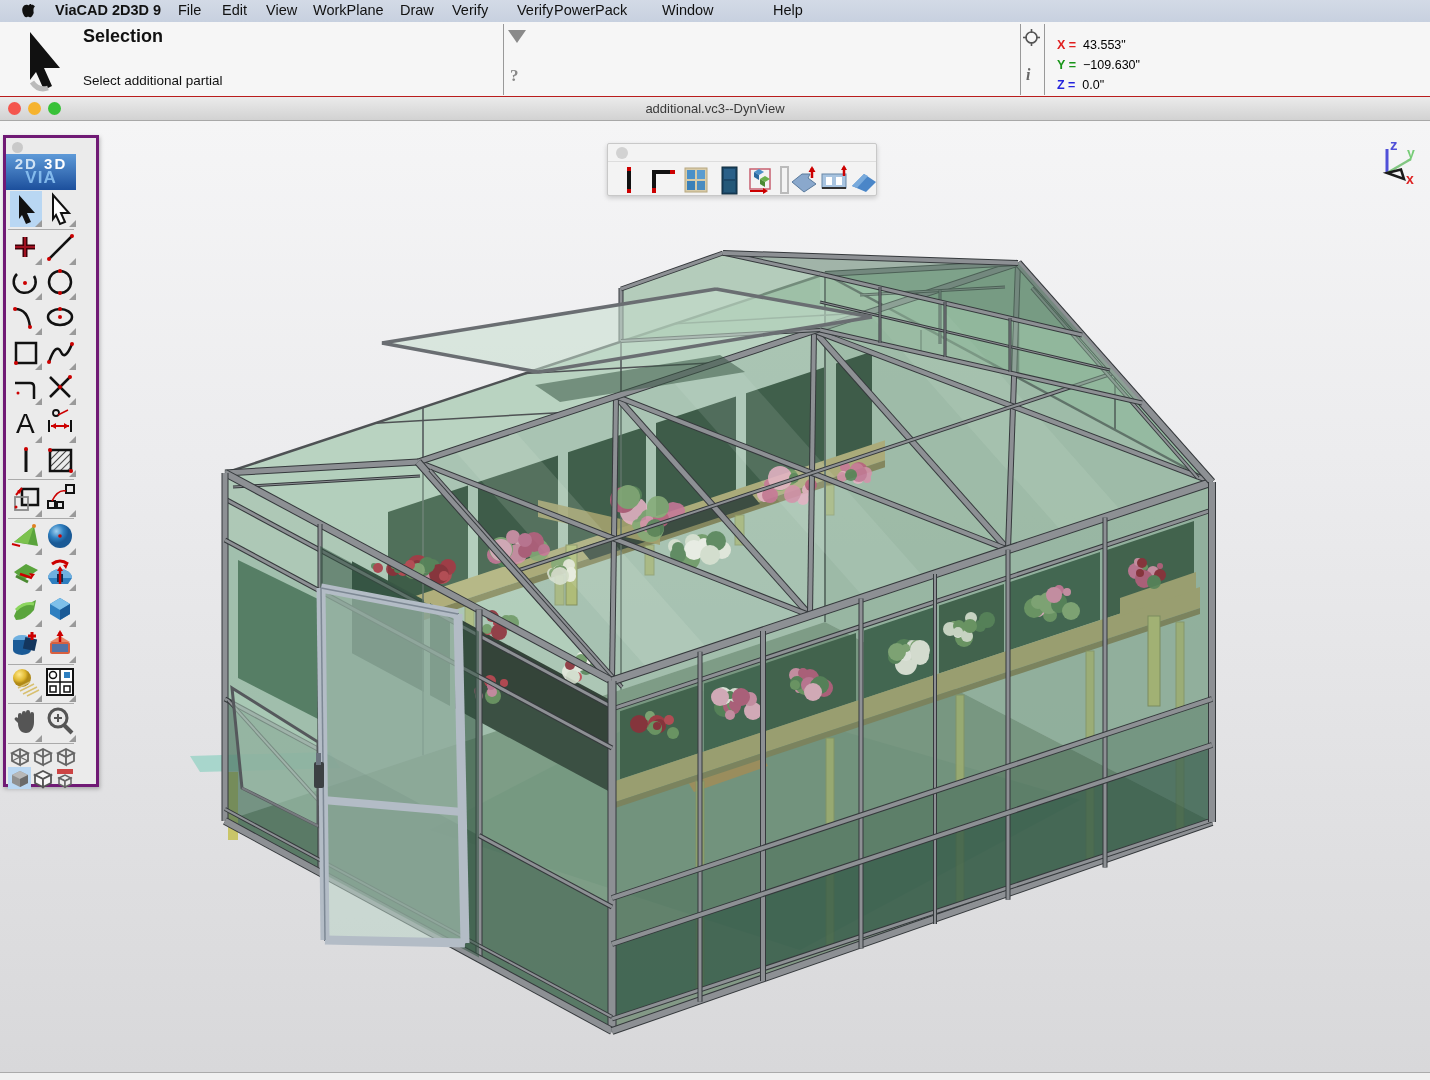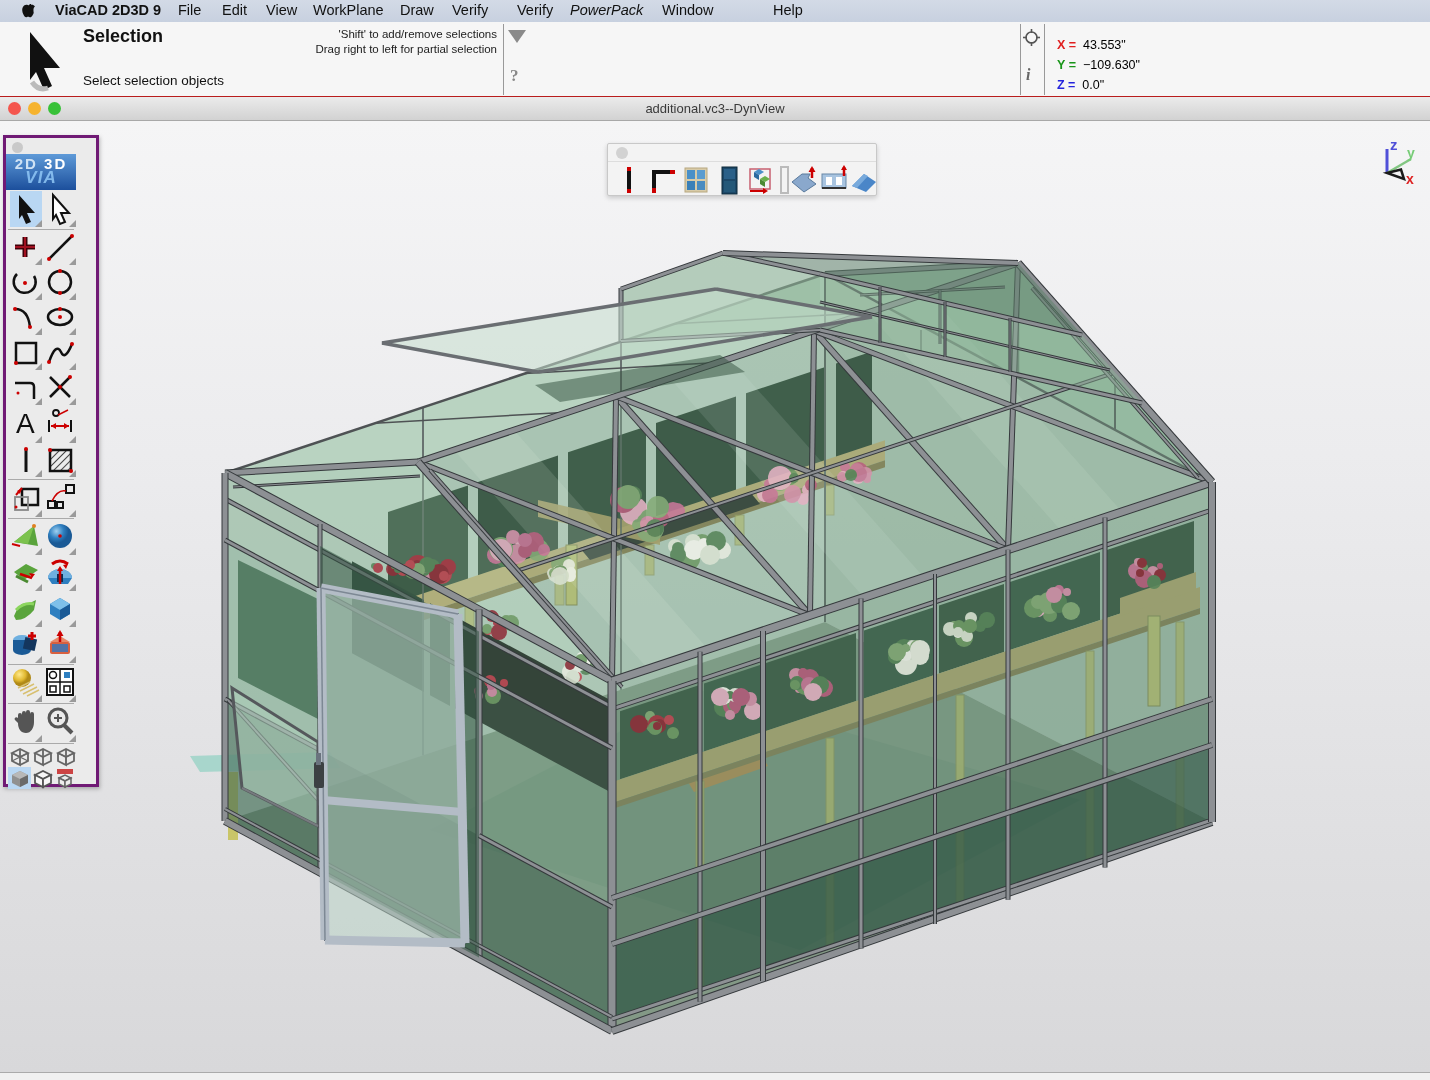--- a/index.html
+++ b/index.html
@@ -10,33 +10,32 @@
       <path d="M9.2 0.4 C9.3 1.4 9 2.3 8.4 3 C7.8 3.7 6.9 4.2 6 4.1 C5.9 3.2 6.3 2.2 6.8 1.6 C7.4 0.9 8.4 0.4 9.2 0.4 Z M12.3 11.1 C11.8 12.2 11.6 12.7 11 13.6 C10.2 14.9 9.1 16 8.1 16 C7.2 16 6.9 15.4 5.7 15.4 C4.5 15.4 4.2 16 3.3 16 C2.3 16 1.4 14.8 0.6 13.6 C-1.5 10.1 -1.8 6 -0.4 3.9 C0.6 2.4 2.1 1.5 3.5 1.5 C4.9 1.5 5.8 2.2 6.9 2.2 C8 2.2 8.7 1.5 10.3 1.5 C11.5 1.5 12.8 2.2 13.7 3.3 C11.5 4.5 11.9 8.9 12.3 11.1 Z" transform="scale(0.85) translate(1.5,-0.5)" fill="#111"></path>
     </svg>
 <div class="abs" style="left:55px;top:2px;font-weight:bold;">ViaCAD 2D3D 9</div>
 <div class="abs" style="left:178px;top:2px;">File</div>
     <div class="abs" style="left:222px;top:2px;">Edit</div>
     <div class="abs" style="left:266px;top:2px;">View</div>
 <div class="abs" style="left:313px;top:2px;">WorkPlane</div>
     <div class="abs" style="left:400px;top:2px;">Draw</div>
     <div class="abs" style="left:452px;top:2px;">Verify</div>
 <div class="abs" style="left:517px;top:2px;">Verify</div>
-    <div class="abs" style="left:570px;top:2px;font-style:italic;">PowerPack</div>
+    <div class="abs" style="left:554px;top:2px;">PowerPack</div>
     <div class="abs" style="left:662px;top:2px;">Window</div>
 <div class="abs" style="left:773px;top:2px;">Help</div>
 </div>
 
 <div class="abs" style="left:0;top:22px;width:1430px;height:75px;background:#f6f6f6;border-bottom:1px solid #b91c1c;">
  <svg class="abs" style="left:22px;top:8px" width="46" height="62" viewBox="0 0 46 62">
    <path d="M8 2 L38 38 L22 38 L30 56 L22 60 L14 42 L8 50 Z" fill="#111"></path>
    <path d="M10 52 C14 58 20 60 26 58" stroke="#bbb" stroke-width="5" fill="none"></path>
  </svg>
  <div class="abs" style="left:83px;top:4px;font-size:18px;font-weight:bold;color:#111;">Selection</div>
- <div class="abs" style="left:200px;top:5px;width:297px;text-align:right;font-size:11.5px;color:#222;line-height:15px;">'Shift' to add/remove selections<br>Drag right to left for partial selection</div>
- <div class="abs" style="left:83px;top:51px;font-size:13.5px;color:#111;">Select selection objects</div>
+ <div class="abs" style="left:83px;top:51px;font-size:13.5px;color:#111;">Select additional partial</div>
  <div class="abs" style="left:503px;top:2px;width:1px;height:71px;background:#999;"></div>
  <div class="abs" style="left:508px;top:8px;width:0;height:0;border-left:9px solid transparent;border-right:9px solid transparent;border-top:13px solid #8a8a8a;"></div>
  <div class="abs" style="left:510px;top:44px;font-size:17px;font-weight:bold;color:#888;font-family:'Liberation Serif',serif;">?</div>
  <div class="abs" style="left:1020px;top:2px;width:1px;height:71px;background:#999;"></div>
  <svg class="abs" style="left:1023px;top:7px" width="17" height="17" viewBox="0 0 17 17">
    <circle cx="8.5" cy="8.5" r="5.5" fill="none" stroke="#555" stroke-width="1.6"></circle>
    <line x1="8.5" y1="0" x2="8.5" y2="4" stroke="#555" stroke-width="1.6"></line>
    <line x1="8.5" y1="13" x2="8.5" y2="17" stroke="#555" stroke-width="1.6"></line>
    <line x1="0" y1="8.5" x2="4" y2="8.5" stroke="#555" stroke-width="1.6"></line>
    <line x1="13" y1="8.5" x2="17" y2="8.5" stroke="#555" stroke-width="1.6"></line>
@@ -512,21 +511,21 @@
  <line x1="9" y1="40" x2="33" y2="26" stroke="#66bb66" stroke-width="2.5" opacity="0.8"></line>
  <text x="29" y="25" fill="#77cc77" font-size="14" font-weight="bold" font-family="Liberation Sans">y</text>
  <path d="M9 40 L23 36.5 L26 46 Z" fill="none" stroke="#1a1a1a" stroke-width="2.5"></path>
  <text x="28" y="51" fill="#dd2222" font-size="14" font-weight="bold" font-family="Liberation Sans">x</text>
 </svg>
 
 <div class="abs" style="left:3px;top:135px;width:96px;height:652px;background:#ebebeb;border:3px solid #701a75;box-shadow:1px 2px 4px rgba(0,0,0,0.25);">
     <div class="abs" style="left:6px;top:4px;width:11px;height:11px;border-radius:50%;background:#c9c9c9;"></div>
     <div class="abs" style="left:0px;top:16px;width:70px;height:36px;background:linear-gradient(#5e9ad8,#1c4f9c);overflow:hidden;">
 <div style="font-size:15px;font-weight:bold;color:#cfe2f4;text-align:center;letter-spacing:2px;margin-top:1px;">2D <span style="color:#fff;">3D</span></div>
-<div style="font-size:17px;font-weight:bold;font-style:italic;color:rgba(150,205,250,0.8);text-align:center;margin-top:-4px;letter-spacing:1px;">VIA</div>
+<div style="font-size:17px;font-weight:bold;color:rgba(150,205,250,0.8);text-align:center;margin-top:-4px;letter-spacing:1px;">VIA</div>
 </div>
     <div class="abs" style="left:4px;top:53px;width:32px;height:36px;background:#b9d7f3;"><svg width="32" height="36" viewBox="0 0 32 36">
         <path d="M9 4 L25 22 L17 22 L21 31 L16 33 L12 24 L9 28 Z" fill="#111"></path>
       </svg><div style="position:absolute;right:0;bottom:0;width:0;height:0;border-left:7px solid transparent;border-bottom:7px solid #9a9a9a;"></div></div>
     <div class="abs" style="left:38px;top:53px;width:32px;height:36px;"><svg width="32" height="36" viewBox="0 0 32 36">
         <path d="M9 4 L25 22 L17 22 L21 31 L16 33 L12 24 L9 28 Z" fill="#fff" stroke="#111" stroke-width="2"></path>
       </svg><div style="position:absolute;right:0;bottom:0;width:0;height:0;border-left:7px solid transparent;border-bottom:7px solid #9a9a9a;"></div></div>
     <div class="abs" style="left:4px;top:93px;width:32px;height:34px;"><svg width="32" height="34" viewBox="0 0 32 34">
         <path d="M15 6 V26 M5 16 H25" stroke="#400008" stroke-width="5"></path>
         <path d="M15 6 V26 M5 16 H25" stroke="#a01020" stroke-width="2"></path>

